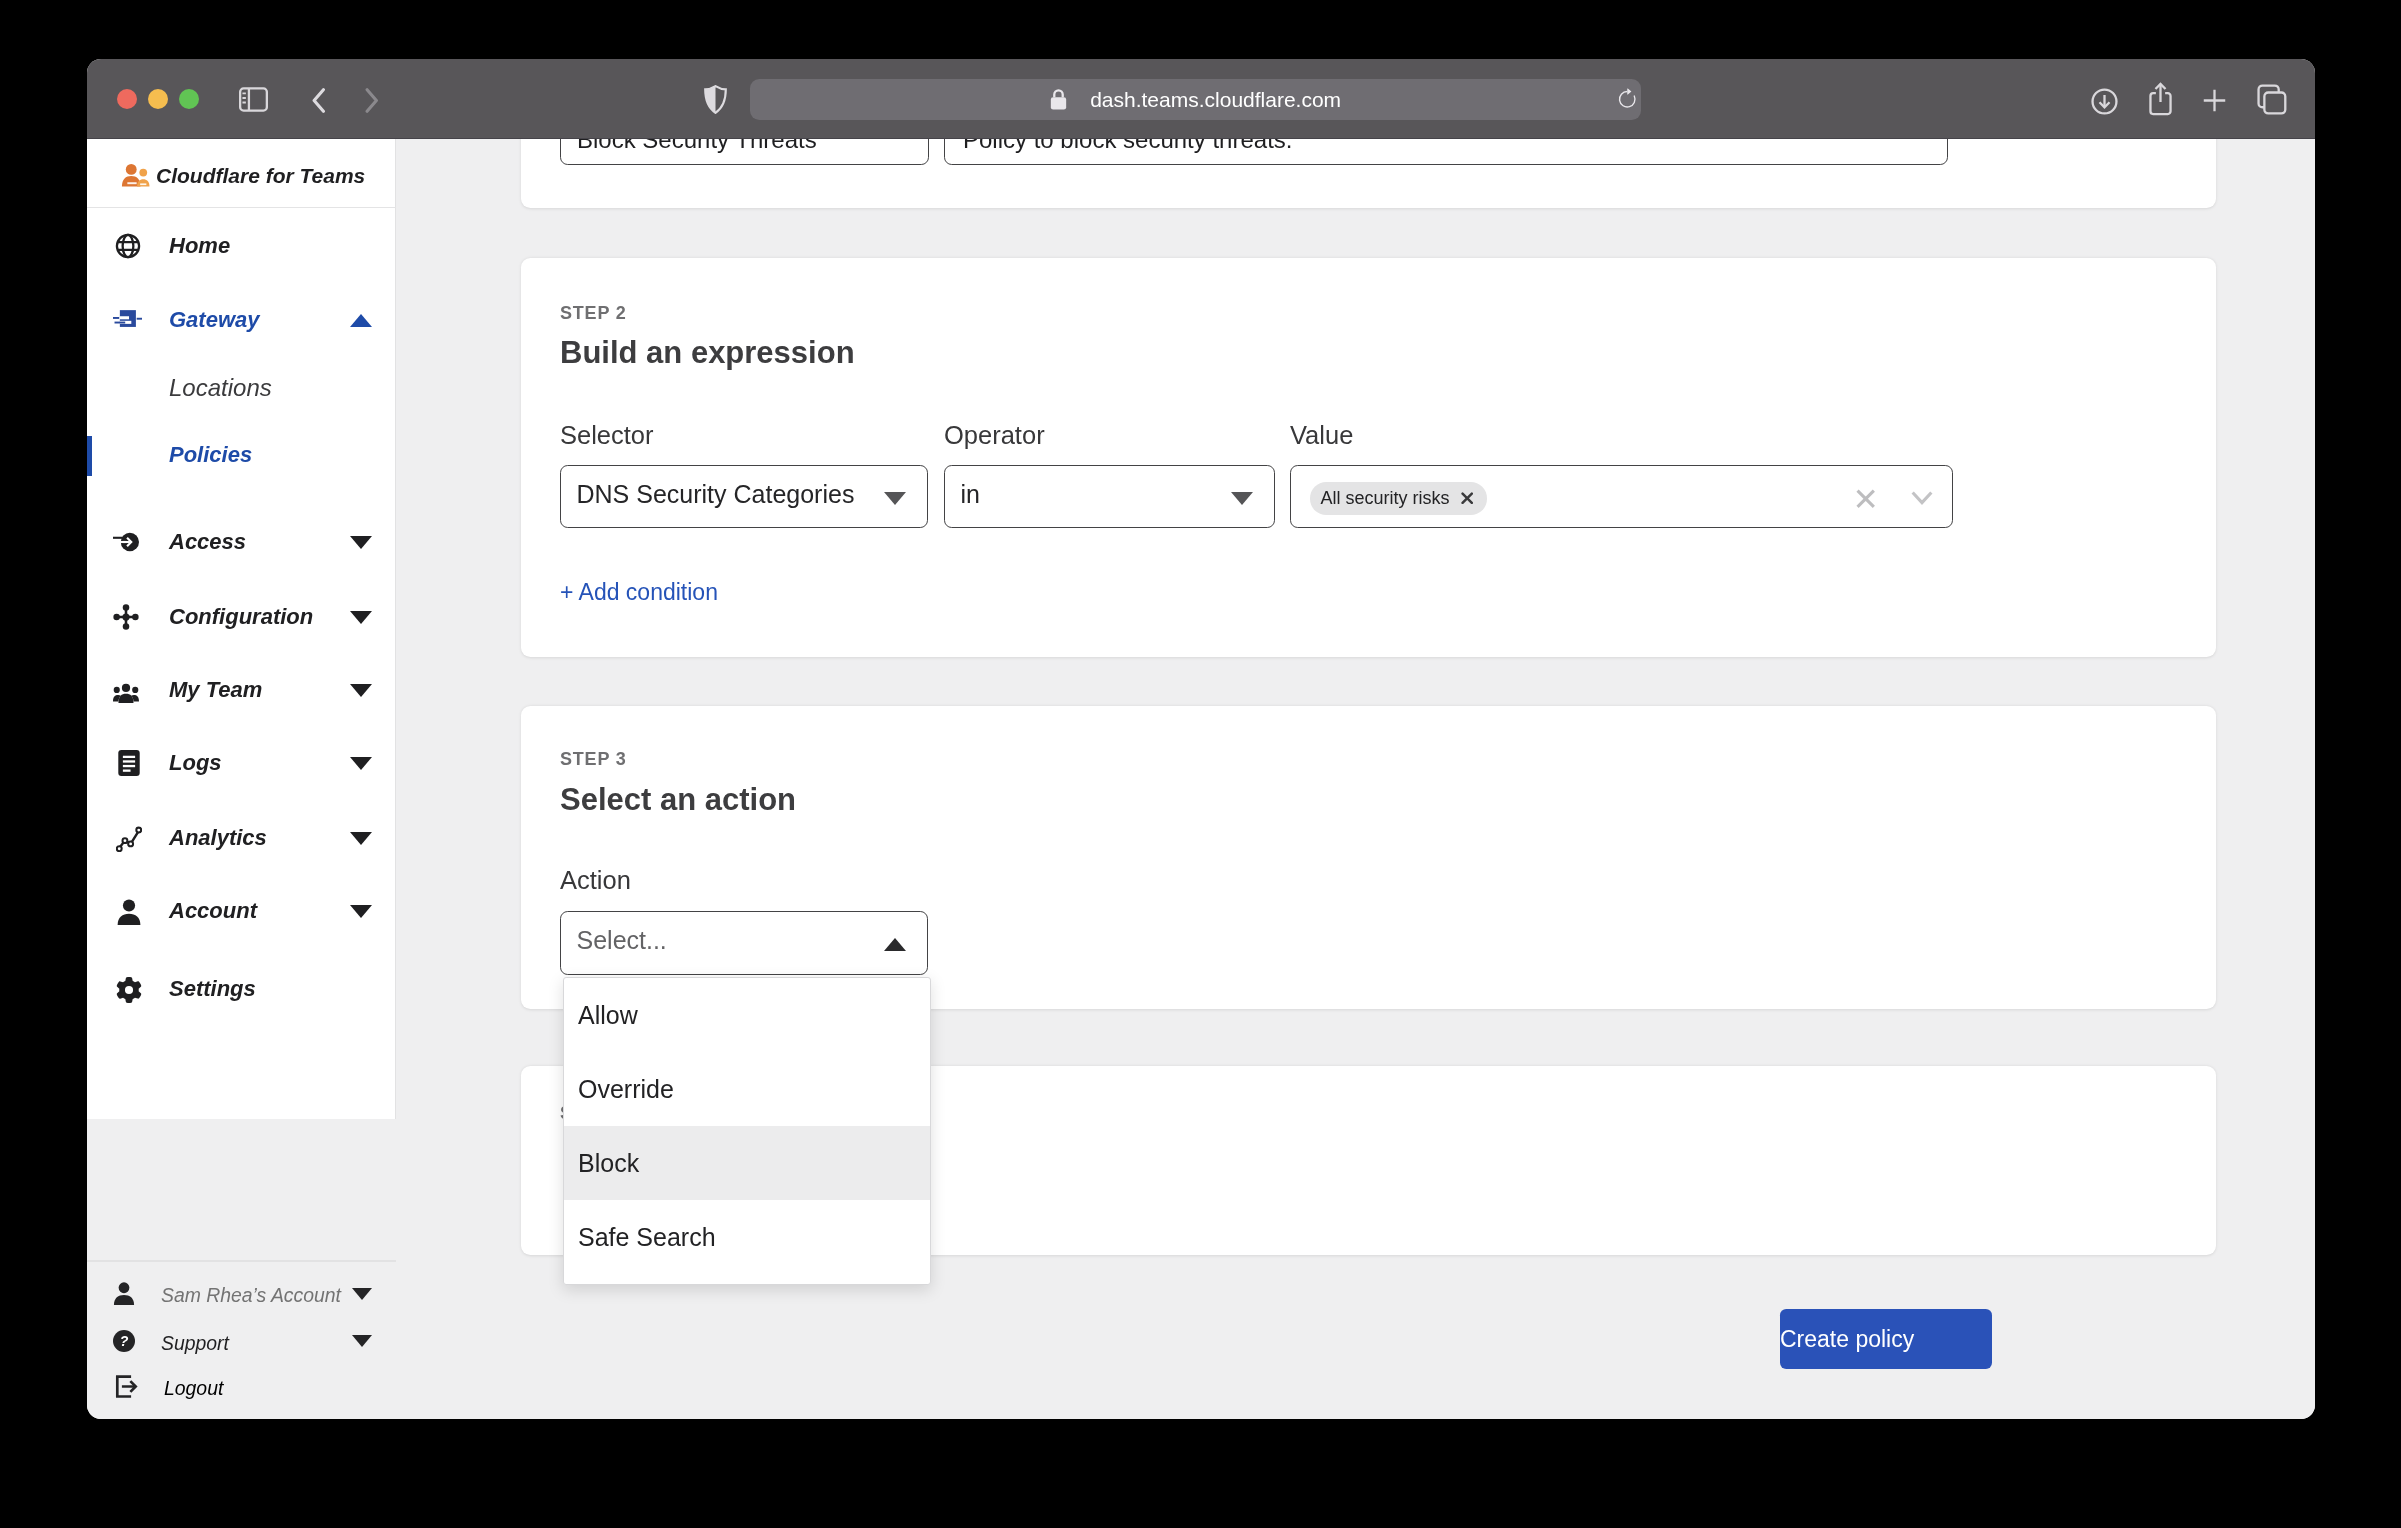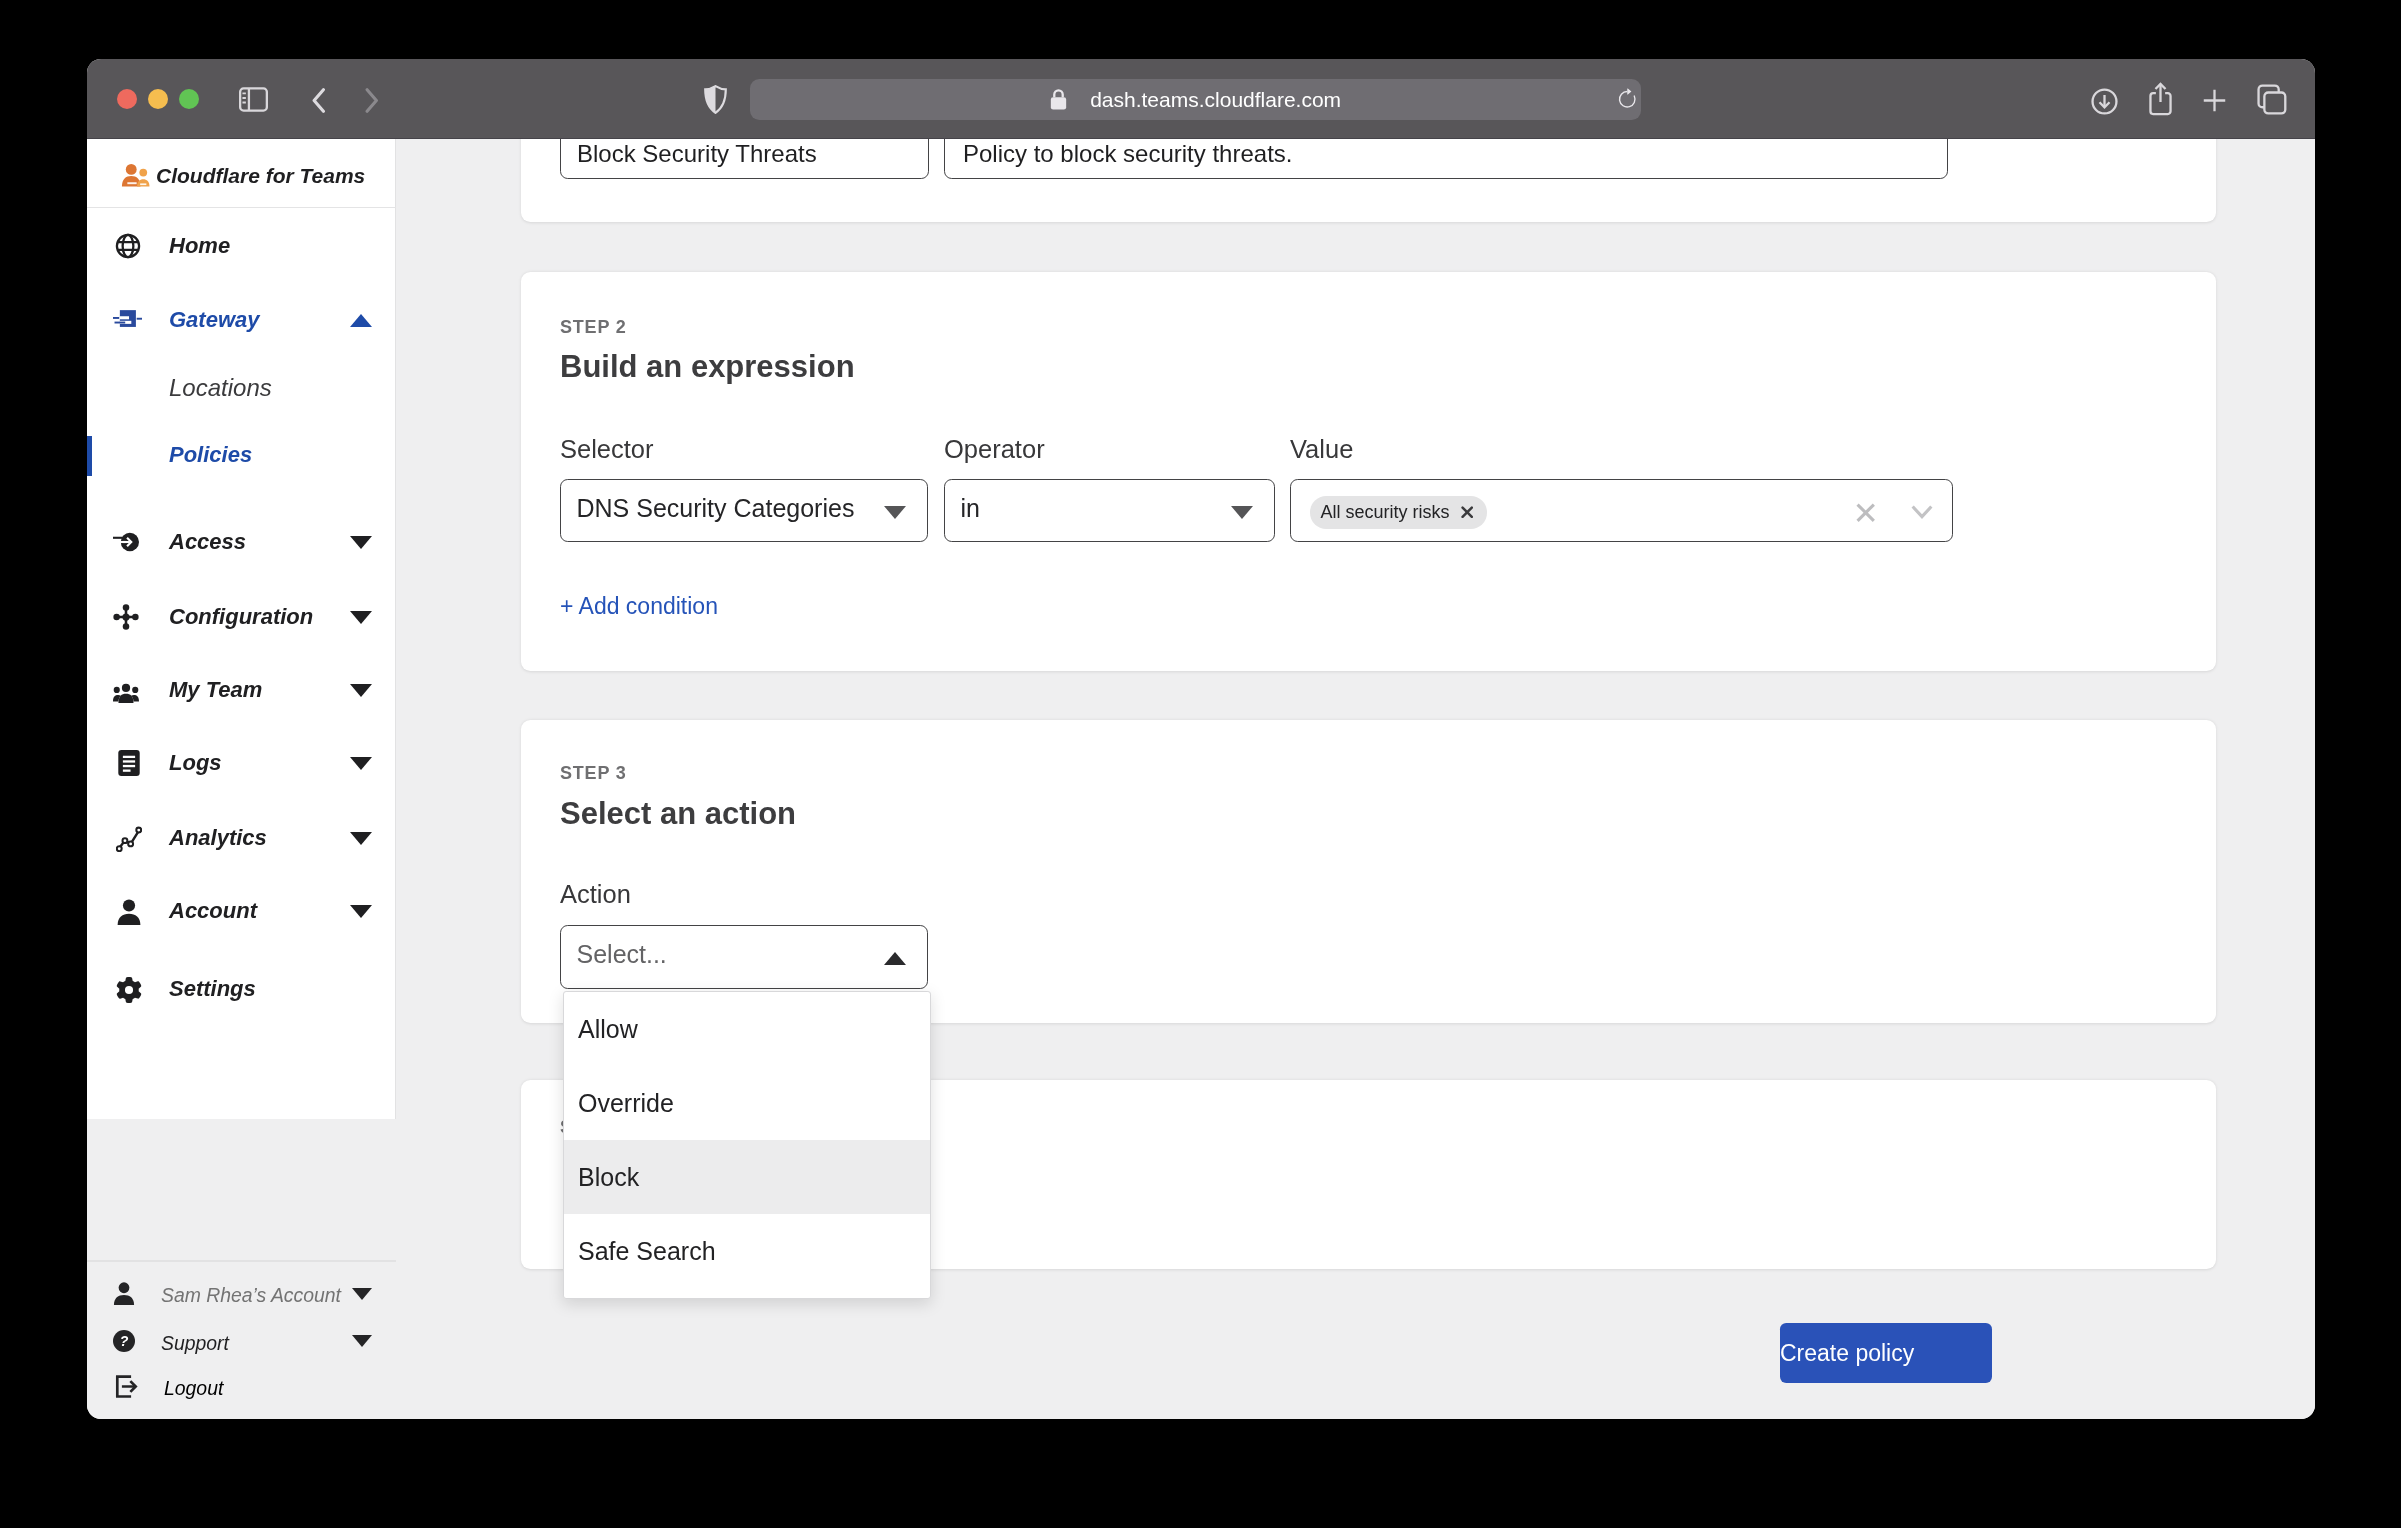--- a/index.html
+++ b/index.html
@@ -24,21 +24,21 @@
   .logotext { position:absolute; left:69px; top:24px; font-size:21px; font-weight:bold;
     color:#1f1f21; line-height:25px; }
   .nav { position:absolute; left:82px; font-size:22px; font-weight:bold; color:#202022;
     line-height:26px; }
   .navsub { position:absolute; left:82px; font-size:24px; color:#3b3b3d; line-height:26px; }
   .icn { position:absolute; left:28px; width:26px; height:26px; }
   .tri-up { position:absolute; width:0; height:0; border-left:11px solid transparent;
     border-right:11px solid transparent; border-bottom:13px solid #1e4ba8; left:263px; }
   .tri-dn { position:absolute; width:0; height:0; border-left:11px solid transparent;
     border-right:11px solid transparent; border-top:13px solid #1f1f21; left:263px; }
-  .main { position:absolute; left:310px; top:0; width:1918px; height:1280px;margin-top:14px; }
+  .main { position:absolute; left:310px; top:0; width:1918px; height:1280px; }
   .card { position:absolute; left:124px; width:1695px; background:#fff; border-radius:9.3px;
     box-shadow:0 0.8px 3.1px rgba(0,0,0,0.10); }
   .inpt { position:absolute; border:1.5px solid #434345; border-radius:7.7px; background:#fff; }
   .steplab { position:absolute; left:39px; font-size:18px; font-weight:bold;
     color:#6f6f71; letter-spacing:0.8px; }
   .h2 { position:absolute; left:39px; font-size:31px; font-weight:bold; color:#3d3d3f; }
   .flab { position:absolute; font-size:25.5px; color:#38383a; }
   .selbox { position:absolute; top:327px; height:63px; border:1.5px solid #434345;
     border-radius:7.7px; background:#fff; font-size:25px; color:#252527; }
   .seltext { position:absolute; left:15.5px; top:0; line-height:57px; }

